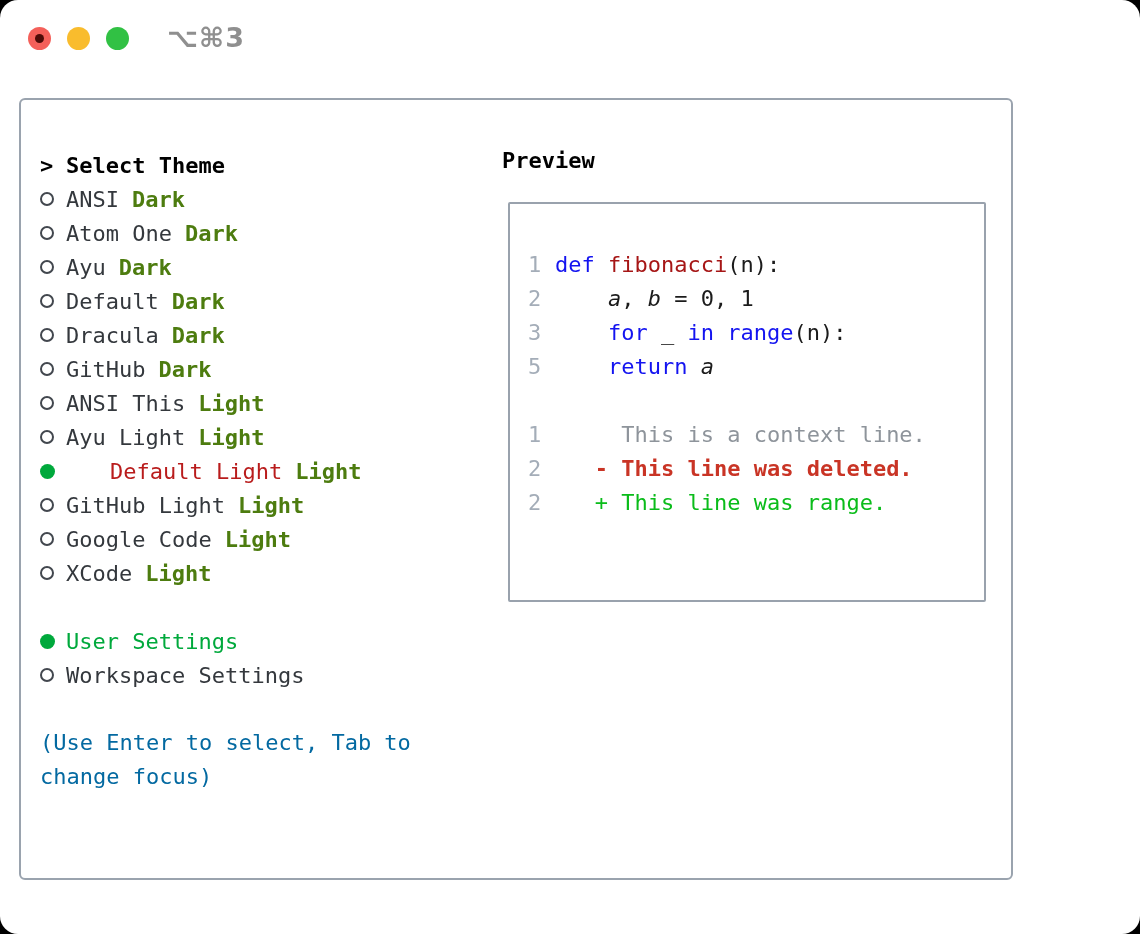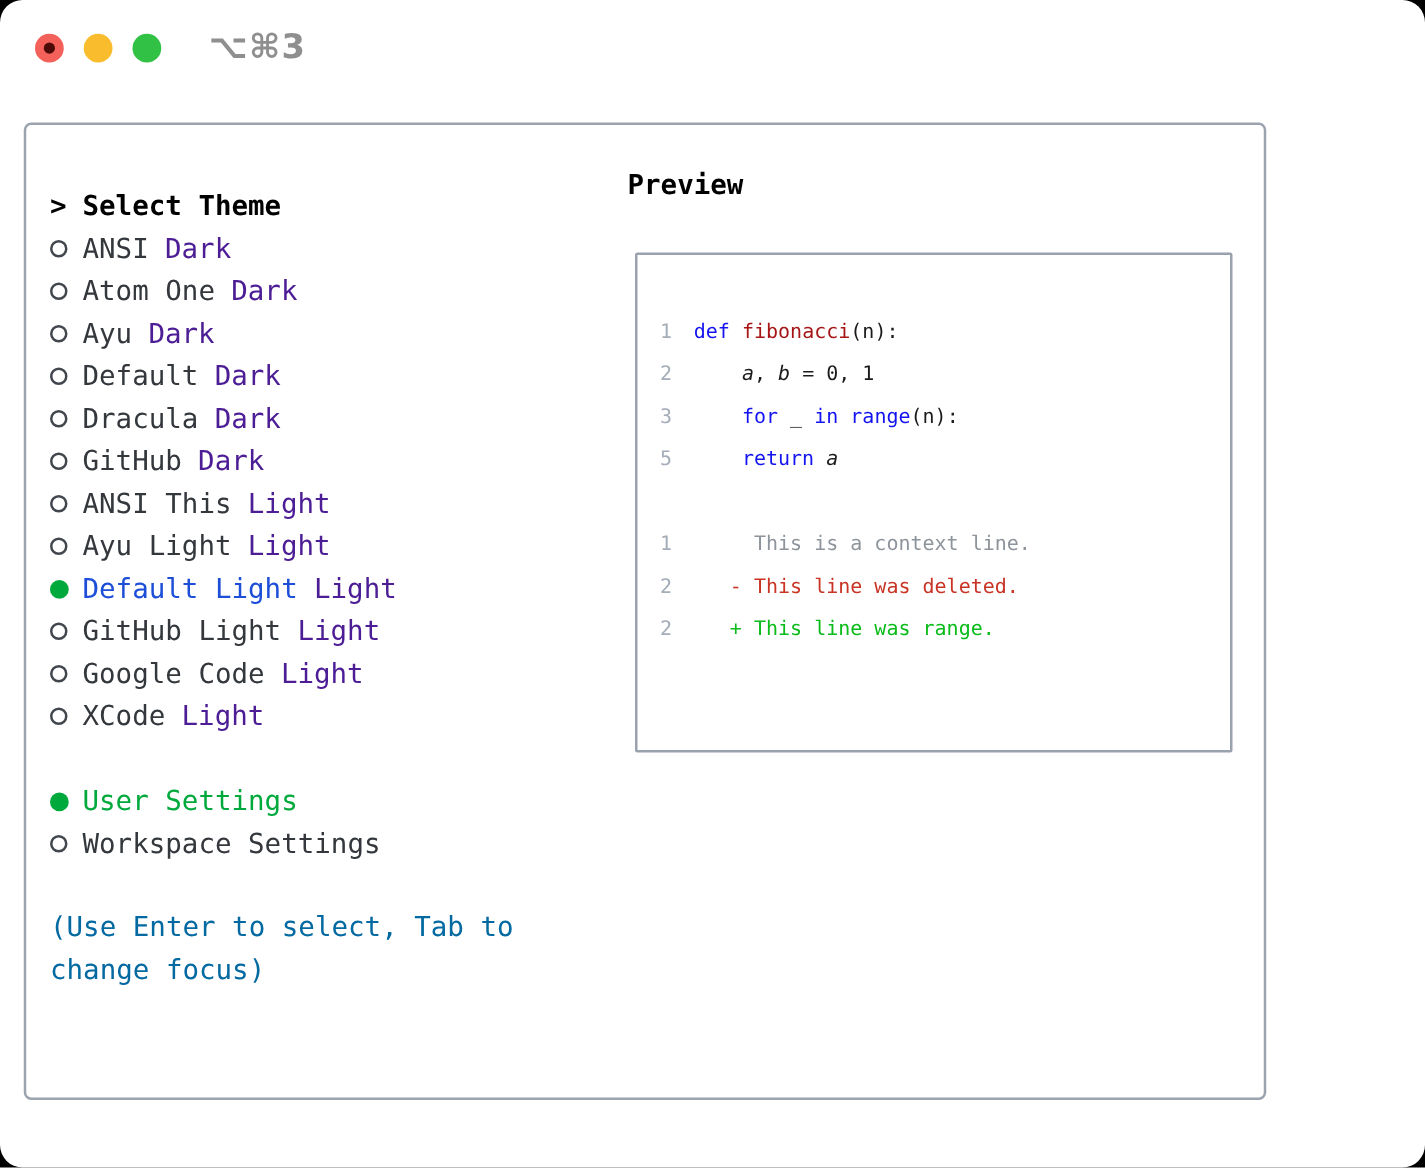--- a/index.html
+++ b/index.html
@@ -33,45 +33,45 @@
   }
   
   .list-col{position:absolute;left:0;top:48px;width:470px;}
   .row{display:flex;align-items:center;height:34px;padding-left:19px;
        font-size:22px;color:#34383d;white-space:pre;}
   .marker{width:26px;flex:none;display:flex;align-items:center;}
   .cursor{font-weight:bold;color:#000;}
   .radio{width:14px;height:14px;border:2px solid #42474e;border-radius:50%;box-sizing:border-box;}
   .radio.sel{width:15px;height:15px;border:none;background:#00a93c;}
   .list-title{font-weight:bold;color:#000;}
-  .item-name.sel{color:#1d4ed8;}
-  .variant{color:#4c1d95;margin-left:13px;}
+  .item-name.sel{color:#b91c1c;margin-left:44px;}
+  .variant{color:#4d7c0f;margin-left:13px;font-weight:bold;}
   .opt-label.sel{color:#00a93c;}
   .section-title{color:#111;}
   .spacer{height:34px;}
   .hint{
     color:#0369a1;font-size:22px;line-height:34px;padding-left:19px;width:404px;
   }
   
   .preview-title{
-    position:absolute;left:481px;top:32px;height:34px;line-height:34px;
+    position:absolute;left:481px;top:44px;height:34px;line-height:34px;
     font-size:22px;font-weight:bold;color:#000;
   }
   .preview-box{
     position:absolute;left:487px;top:102px;width:478px;height:400px;
     border:2px solid #99a2ad;border-radius:2px;box-sizing:border-box;
     padding:44px 0 0 18px;overflow:hidden;
   }
-  .code-line{height:34px;line-height:34px;font-size:16px;white-space:pre;color:#1b1b1b;}
+  .code-line{height:34px;line-height:34px;font-size:22px;white-space:pre;color:#1b1b1b;}
   .ln{display:inline-block;width:27px;color:#a4adb8;}
   .kw{color:#1414f0;}
   .fn{color:#a61616;}
   .var{font-style:italic;}
   .ctx{color:#8e949b;}
-  .del{color:#c93425;}
+  .del{color:#c93425;font-weight:bold;}
   .add{color:#0abc1a;}
 </style>
 </head>
 <body>
 
 <div class="window">
 
   <div class="titlebar">
     <div class="lights">
       <div class="light red">

